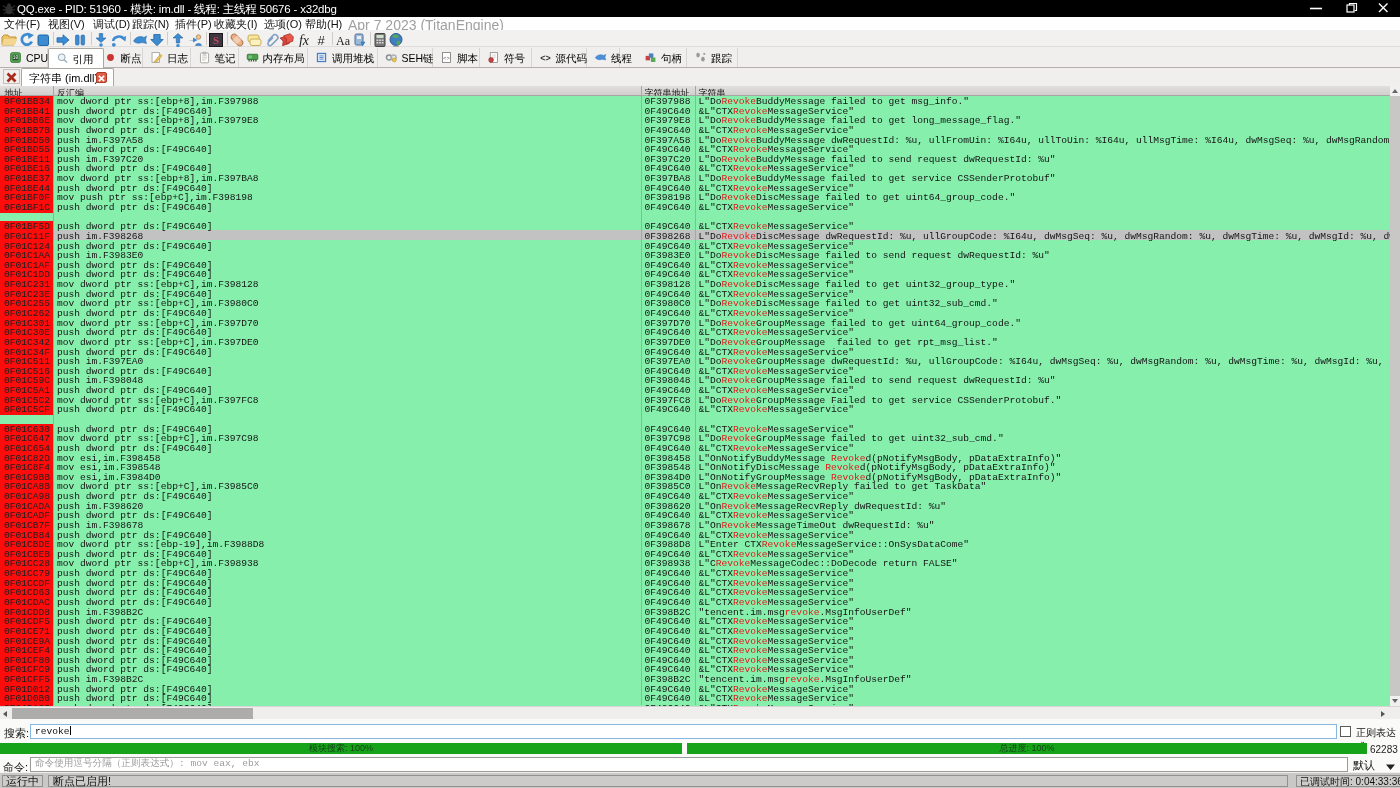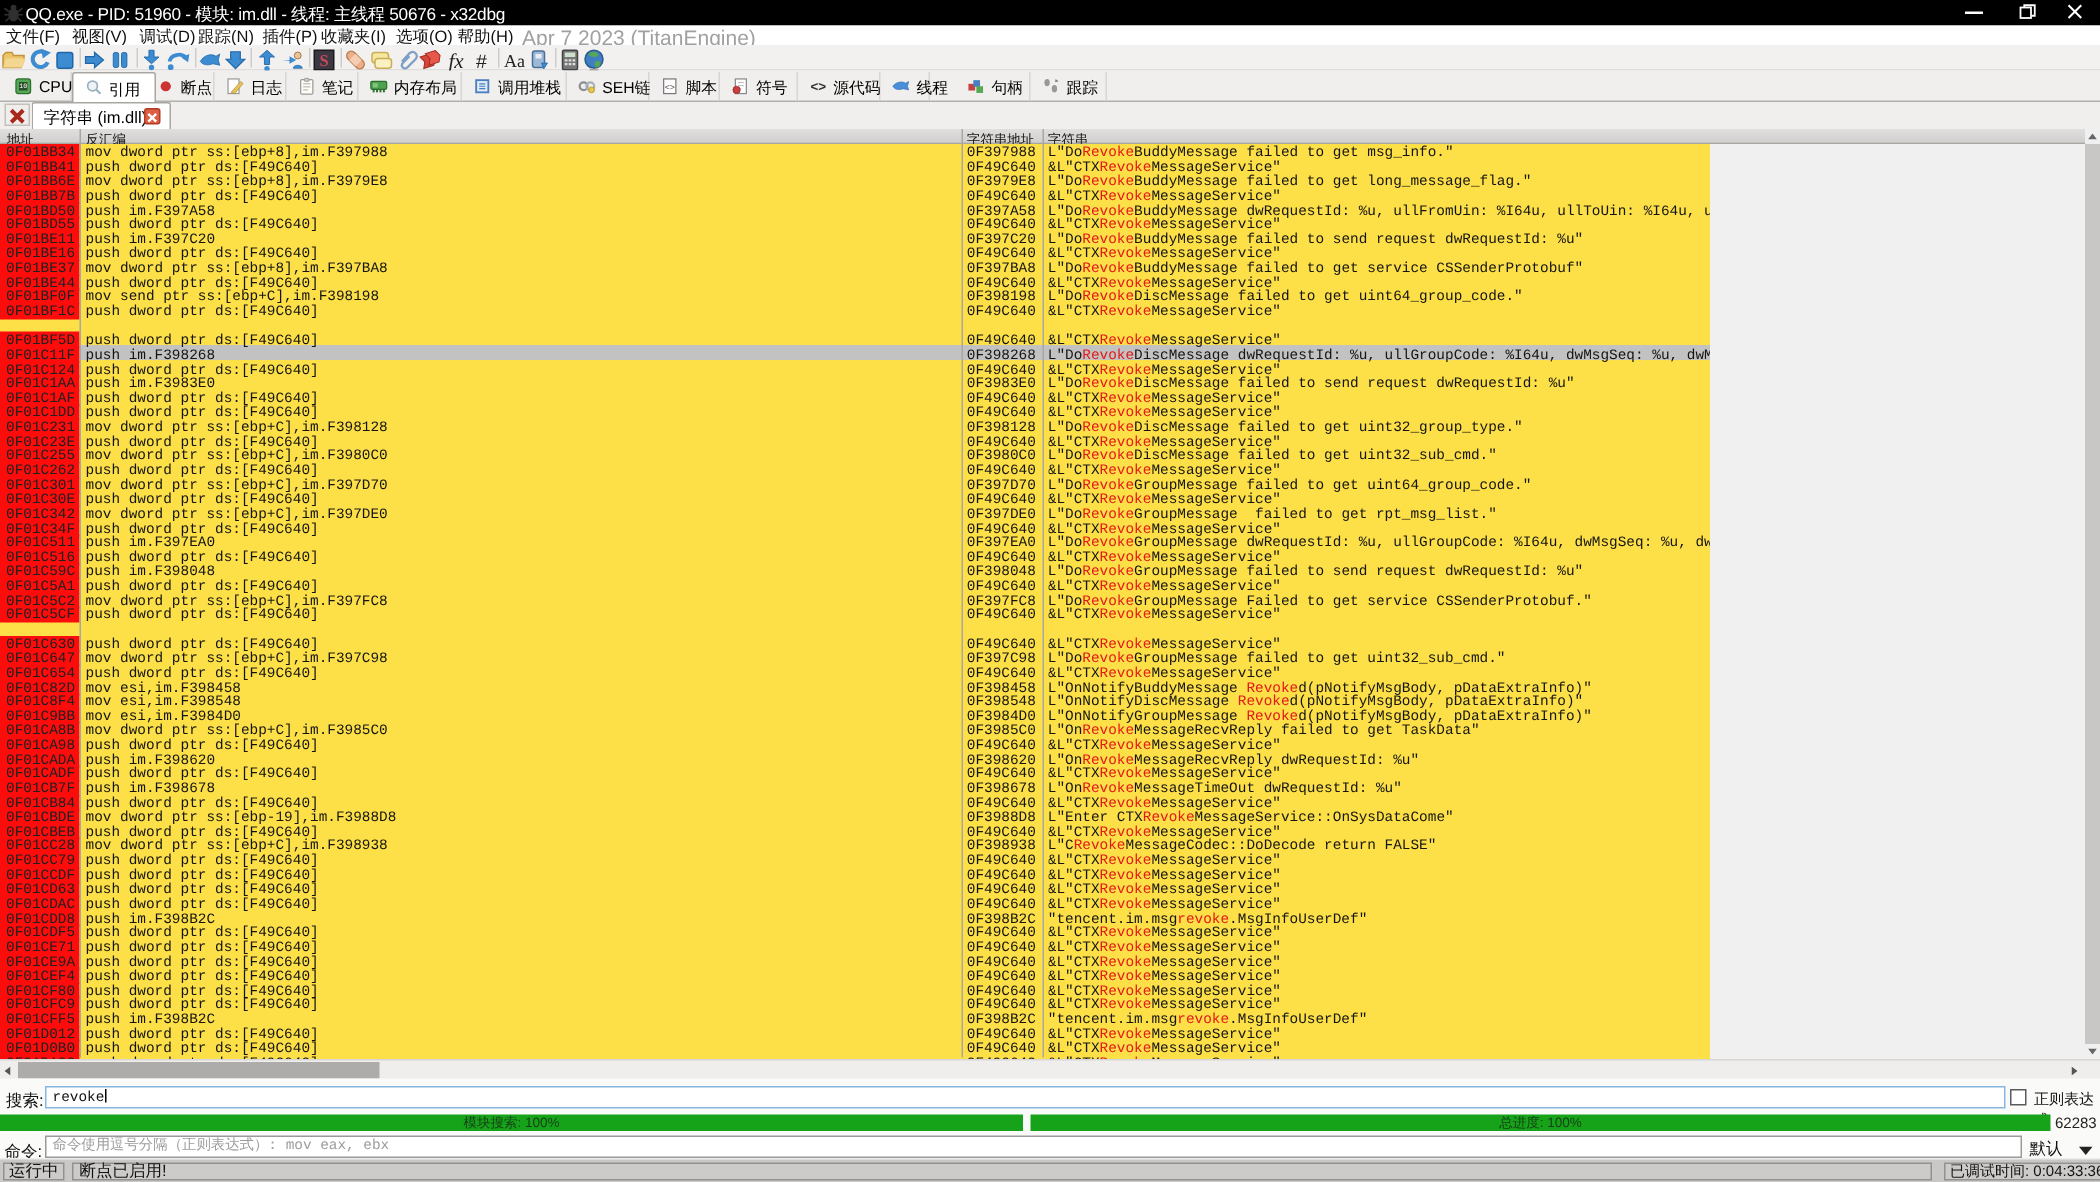--- a/index.html
+++ b/index.html
@@ -16,21 +16,21 @@
 .tab .ti{position:absolute;left:7px;top:3px}
 .tab span{position:absolute;left:24px;top:4px;white-space:pre}
 .tab.sel{background:#fff;border:1px solid #aaa6a2;border-bottom:none;height:20px;border-radius:2px 2px 0 0}
 #subtabs{left:0;top:68px;width:1400px;height:18px;background:#f0efee}
 #closeall{position:absolute;left:3px;top:1px;width:17px;height:15px;border:1px solid #c4c1bd;background:#efeeec;color:#a8281a;font-weight:bold;font-size:11px;text-align:center;line-height:14px}
 #stab{position:absolute;left:21px;top:0px;width:93px;height:18px;background:#fff;border:1px solid #aaa6a2;border-bottom:none;border-radius:2px 2px 0 0;font-size:11px}
 #stab .lbl{position:absolute;left:7px;top:2px;white-space:pre}
 #stab .badge{position:absolute;left:74px;top:2.5px;width:11px;height:11px;background:#dd5f45;border:1px solid #b13c27;border-radius:2px;color:#fff;font-size:9px;font-weight:bold;text-align:center;line-height:10px}
 #thead{left:0;top:86px;width:1390px;height:10px;background:linear-gradient(#e0dfde,#d2d0ce);border-bottom:1px solid #a9a5a1;font-size:9px;color:#111}
 #thead span{position:absolute;top:0.5px;white-space:pre}
-#tbody{left:0;top:96px;width:1140px;height:609.5px;background:#fde047;overflow:hidden}
+#tbody{left:0;top:96px;width:1390px;height:609.5px;background:#86efac;overflow:hidden}
 .row{position:absolute;left:0;width:1390px;height:9.64px;font:9.6px "Liberation Mono",monospace;white-space:pre}
 .row span{position:absolute;top:0.5px}
 .ac{left:0;width:52.5px;background:#fe0c0c;color:#202020;padding-left:4px}
 .dc{left:57px;color:#141414}
 .sc{left:644.5px;color:#141414}
 .tc{left:698.5px;color:#141414;width:691px;overflow:hidden}
 .tc b.r{color:#e31919;font-weight:normal}
 .row.sel .dc,.row.sel .sc,.row.sel .tc{background:transparent}
 .selbar{position:absolute;left:53px;width:1337px;height:9.64px;background:#c2c2c2}
 .vline{position:absolute;top:86px;height:619px;width:1px;background:#aaa6a2}
@@ -319,21 +319,21 @@
 <div class="row" style="top:-0.50px"><span class="ac">0F01BB34</span><span class="dc">mov dword ptr ss:[ebp+8],im.F397988</span><span class="sc">0F397988</span><span class="tc">L"Do<b class="r">Revoke</b>BuddyMessage failed to get msg_info."</span></div>
 <div class="row" style="top:9.13px"><span class="ac">0F01BB41</span><span class="dc">push dword ptr ds:[F49C640]</span><span class="sc">0F49C640</span><span class="tc">&amp;L"CTX<b class="r">Revoke</b>MessageService"</span></div>
 <div class="row" style="top:18.77px"><span class="ac">0F01BB6E</span><span class="dc">mov dword ptr ss:[ebp+8],im.F3979E8</span><span class="sc">0F3979E8</span><span class="tc">L"Do<b class="r">Revoke</b>BuddyMessage failed to get long_message_flag."</span></div>
 <div class="row" style="top:28.41px"><span class="ac">0F01BB7B</span><span class="dc">push dword ptr ds:[F49C640]</span><span class="sc">0F49C640</span><span class="tc">&amp;L"CTX<b class="r">Revoke</b>MessageService"</span></div>
 <div class="row" style="top:38.04px"><span class="ac">0F01BD50</span><span class="dc">push im.F397A58</span><span class="sc">0F397A58</span><span class="tc">L"Do<b class="r">Revoke</b>BuddyMessage dwRequestId: %u, ullFromUin: %I64u, ullToUin: %I64u, ullMsgTime: %I64u, dwMsgSeq: %u, dwMsgRandom: %u, dwMsgId: %u, dwResp"</span></div>
 <div class="row" style="top:47.67px"><span class="ac">0F01BD55</span><span class="dc">push dword ptr ds:[F49C640]</span><span class="sc">0F49C640</span><span class="tc">&amp;L"CTX<b class="r">Revoke</b>MessageService"</span></div>
 <div class="row" style="top:57.31px"><span class="ac">0F01BE11</span><span class="dc">push im.F397C20</span><span class="sc">0F397C20</span><span class="tc">L"Do<b class="r">Revoke</b>BuddyMessage failed to send request dwRequestId: %u"</span></div>
 <div class="row" style="top:66.94px"><span class="ac">0F01BE16</span><span class="dc">push dword ptr ds:[F49C640]</span><span class="sc">0F49C640</span><span class="tc">&amp;L"CTX<b class="r">Revoke</b>MessageService"</span></div>
 <div class="row" style="top:76.58px"><span class="ac">0F01BE37</span><span class="dc">mov dword ptr ss:[ebp+8],im.F397BA8</span><span class="sc">0F397BA8</span><span class="tc">L"Do<b class="r">Revoke</b>BuddyMessage failed to get service CSSenderProtobuf"</span></div>
 <div class="row" style="top:86.22px"><span class="ac">0F01BE44</span><span class="dc">push dword ptr ds:[F49C640]</span><span class="sc">0F49C640</span><span class="tc">&amp;L"CTX<b class="r">Revoke</b>MessageService"</span></div>
-<div class="row" style="top:95.85px"><span class="ac">0F01BF0F</span><span class="dc">mov send ptr ss:[ebp+C],im.F398198</span><span class="sc">0F398198</span><span class="tc">L"Do<b class="r">Revoke</b>DiscMessage failed to get uint64_group_code."</span></div>
+<div class="row" style="top:95.85px"><span class="ac">0F01BF0F</span><span class="dc">mov push ptr ss:[ebp+C],im.F398198</span><span class="sc">0F398198</span><span class="tc">L"Do<b class="r">Revoke</b>DiscMessage failed to get uint64_group_code."</span></div>
 <div class="row" style="top:105.48px"><span class="ac">0F01BF1C</span><span class="dc">push dword ptr ds:[F49C640]</span><span class="sc">0F49C640</span><span class="tc">&amp;L"CTX<b class="r">Revoke</b>MessageService"</span></div>
 <div class="row" style="top:124.75px"><span class="ac">0F01BF5D</span><span class="dc">push dword ptr ds:[F49C640]</span><span class="sc">0F49C640</span><span class="tc">&amp;L"CTX<b class="r">Revoke</b>MessageService"</span></div>
 <div class="row sel" style="top:134.39px"><span class="ac">0F01C11F</span><span class="dc">push im.F398268</span><span class="sc">0F398268</span><span class="tc">L"Do<b class="r">Revoke</b>DiscMessage dwRequestId: %u, ullGroupCode: %I64u, dwMsgSeq: %u, dwMsgRandom: %u, dwMsgTime: %u, dwMsgId: %u, dwSubCmd: %u, dwRandom32"</span></div>
 <div class="row" style="top:144.03px"><span class="ac">0F01C124</span><span class="dc">push dword ptr ds:[F49C640]</span><span class="sc">0F49C640</span><span class="tc">&amp;L"CTX<b class="r">Revoke</b>MessageService"</span></div>
 <div class="row" style="top:153.66px"><span class="ac">0F01C1AA</span><span class="dc">push im.F3983E0</span><span class="sc">0F3983E0</span><span class="tc">L"Do<b class="r">Revoke</b>DiscMessage failed to send request dwRequestId: %u"</span></div>
 <div class="row" style="top:163.29px"><span class="ac">0F01C1AF</span><span class="dc">push dword ptr ds:[F49C640]</span><span class="sc">0F49C640</span><span class="tc">&amp;L"CTX<b class="r">Revoke</b>MessageService"</span></div>
 <div class="row" style="top:172.93px"><span class="ac">0F01C1DD</span><span class="dc">push dword ptr ds:[F49C640]</span><span class="sc">0F49C640</span><span class="tc">&amp;L"CTX<b class="r">Revoke</b>MessageService"</span></div>
 <div class="row" style="top:182.56px"><span class="ac">0F01C231</span><span class="dc">mov dword ptr ss:[ebp+C],im.F398128</span><span class="sc">0F398128</span><span class="tc">L"Do<b class="r">Revoke</b>DiscMessage failed to get uint32_group_type."</span></div>
 <div class="row" style="top:192.20px"><span class="ac">0F01C23E</span><span class="dc">push dword ptr ds:[F49C640]</span><span class="sc">0F49C640</span><span class="tc">&amp;L"CTX<b class="r">Revoke</b>MessageService"</span></div>
 <div class="row" style="top:201.84px"><span class="ac">0F01C255</span><span class="dc">mov dword ptr ss:[ebp+C],im.F3980C0</span><span class="sc">0F3980C0</span><span class="tc">L"Do<b class="r">Revoke</b>DiscMessage failed to get uint32_sub_cmd."</span></div>

